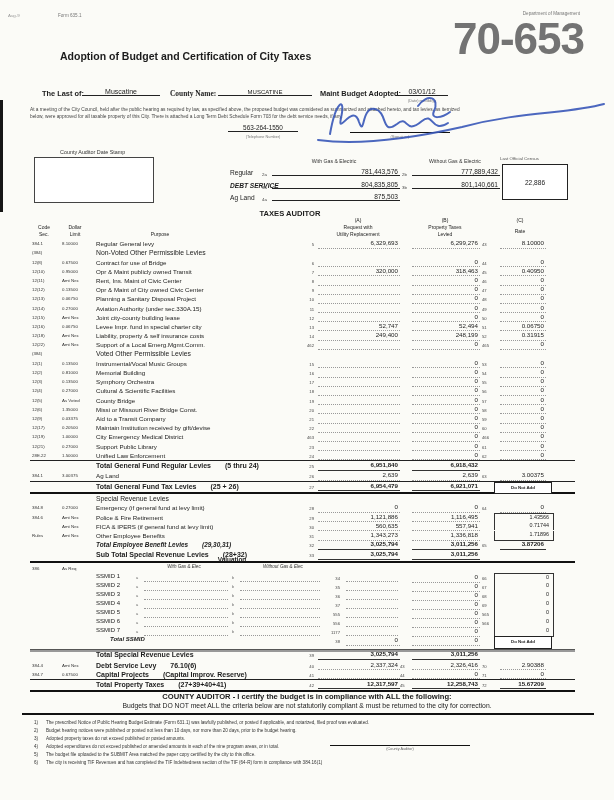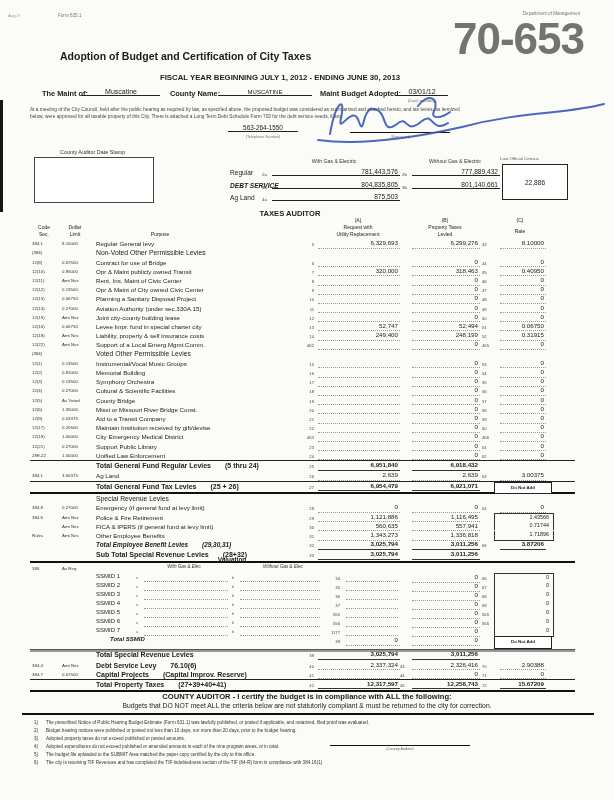--- a/index.html
+++ b/index.html
@@ -16,21 +16,21 @@
   .hdr-dept{right:34px;top:11px;font-size:4.6px;color:#777;}
   .big-number{right:30px;top:14px;font-size:44px;font-weight:bold;letter-spacing:-1px;color:#737373;}
   .title{left:60px;top:50px;width:440px;font-size:10.5px;font-weight:bold;text-align:left;}
   .fiscal{left:60px;top:73px;width:440px;font-size:7.8px;font-weight:bold;text-align:center;}
 
   
   .lbl{font-size:7.4px;font-weight:bold;}
   .fill-line{border-bottom:1.2px solid #222;text-align:center;font-size:7px;}
   .city-lbl{left:42px;top:89px;}
   .city-val{left:82px;top:88px;width:78px;}
-  .county-lbl{left:170px;top:89px;}
+  .county-lbl{left:170px;top:89px;font-family:Liberation Serif, serif;}
   .county-val{left:218px;top:89px;width:94px;font-size:6px;}
   .date-lbl{left:320px;top:89px;}
   .date-val{left:396px;top:88px;width:52px;}
   .date-sub{left:396px;top:99px;width:52px;text-align:center;font-size:3.8px;color:#777;}
 
   .cert-par{left:30px;top:106px;width:540px;font-size:4.8px;color:#444;line-height:7px;}
 
   .phone-line{left:228px;top:124px;width:70px;border-bottom:1.2px solid #222;text-align:center;font-size:6.4px;}
   .phone-sub{left:228px;top:135px;width:70px;text-align:center;font-size:3.8px;color:#777;}
   .sig-line{left:350px;top:132px;width:100px;border-bottom:1.5px solid #111;}
@@ -116,23 +116,22 @@
 <body>
 
 <div class="page">
   <div class="scan-artifact"></div>
 
   <div class="abs hdr-left">Aug-9</div>
   <div class="abs hdr-form">Form 635.1</div>
   <div class="abs hdr-dept">Department of Management</div>
   <div class="abs big-number">70-653</div>
   <div class="abs title">Adoption of Budget and Certification of City Taxes</div>
-  <div class="abs fiscal">FISCAL YEAR BEGINNING JULY 1, 2012 - ENDING JUNE 30, 2013</div>
-
-  <div class="abs lbl city-lbl">The Maint of:</div>
+
+  <div class="abs lbl city-lbl">The Last of:</div>
   <div class="abs fill-line city-val">Muscatine</div>
   <div class="abs lbl county-lbl">County Name:</div>
   <div class="abs fill-line county-val">MUSCATINE</div>
   <div class="abs lbl date-lbl">Maint Budget Adopted:</div>
   <div class="abs fill-line date-val">03/01/12</div>
   <div class="abs date-sub">(Date) mm/dd/yy</div>
 
   <div class="abs cert-par">
     <div>At a meeting of the City Council, held after the public hearing as required by law, as specified above, the proposed budget was considered as summarized and attached hereto, and tax levies, as itemized</div>
     <div>below, were approved for all taxable property of this City. There is attached a Long Term Debt Schedule Form 703 for the debt service needs, if any.</div>

